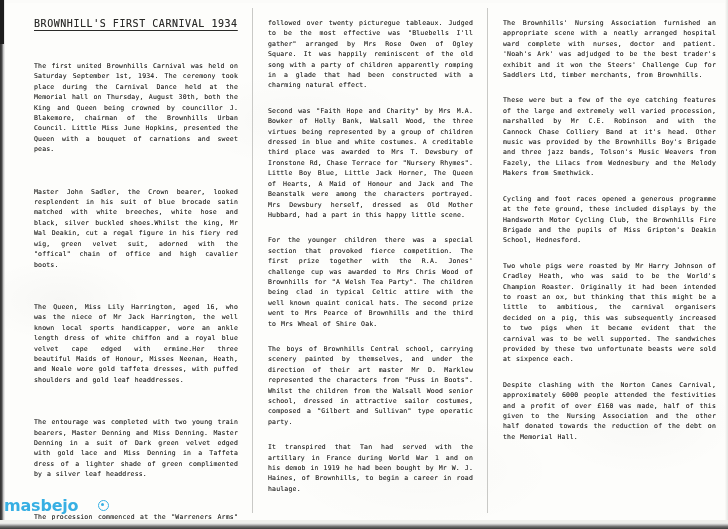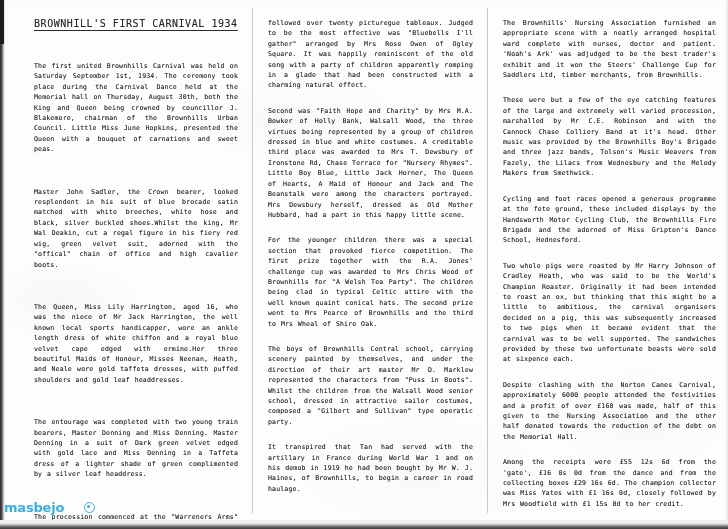--- a/index.html
+++ b/index.html
@@ -135,21 +135,21 @@
 
   
   #watermark {
     position: absolute;
     left: 4px;
     bottom: 14px;
     display: flex;
     align-items: center;
     gap: 19px;
     font-family: "DejaVu Sans", "Liberation Sans", sans-serif;
-    font-size: 13px;
+    font-size: 16px;
     font-weight: 700;
     letter-spacing: -0.2px;
     color: #27a9e1;
     opacity: 0.92;
     pointer-events: none;
   }
   #watermark .wm-mark {
     display: inline-block;
     width: 9px; height: 9px;
     border: 1.6px solid #27a9e1;
@@ -192,24 +192,23 @@
       <p class="para">followed over twenty picturegue tableaux. Judged to be the most effective was "Bluebells I'll gather" arranged by Mrs Rose Owen of Ogley Square. It was happily reminiscent of the old song with a party of children apparently romping in a glade that had been constructed with a charming natural effect.</p>
       <p class="para">Second was "Faith Hope and Charity" by Mrs M.A. Bowker of Holly Bank, Walsall Wood, the three virtues being represented by a group of children dressed in blue and white costumes. A creditable third place was awarded to Mrs T. Dewsbury of Ironstone Rd, Chase Terrace for "Nursery Rhymes". Little Boy Blue, Little Jack Horner, The Queen of Hearts, A Maid of Honour and Jack and The Beanstalk were among the characters portrayed. Mrs Dewsbury herself, dressed as Old Mother Hubbard, had a part in this happy little scene.</p>
       <p class="para">For the younger children there was a special section that provoked fierce competition. The first prize together with the R.A. Jones' challenge cup was awarded to Mrs Chris Wood of Brownhills for "A Welsh Tea Party". The children being clad in typical Celtic attire with the well known quaint conical hats. The second prize went to Mrs Pearce of Brownhills and the third to Mrs Wheal of Shire Oak.</p>
       <p class="para">The boys of Brownhills Central school, carrying scenery painted by themselves, and under the direction of their art master Mr D. Marklew represented the characters from "Puss in Boots". Whilst the children from the Walsall Wood senior school, dressed in attractive sailor costumes, composed a "Gilbert and Sullivan" type operatic party.</p>
       <p class="para">It transpired that Tan had served with the artillary in France during World War 1 and on his demob in 1919 he had been bought by Mr W. J. Haines, of Brownhills, to begin a career in road haulage.</p>
     </div>
 
     <div class="column c3">
       <p class="para">The Brownhills' Nursing Association furnished an appropriate scene with a neatly arranged hospital ward complete with nurses, doctor and patient. 'Noah's Ark' was adjudged to be the best trader's exhibit and it won the Steers' Challenge Cup for Saddlers Ltd, timber merchants, from Brownhills.</p>
       <p class="para">These were but a few of the eye catching features of the large and extremely well varied procession, marshalled by Mr C.E. Robinson and with the Cannock Chase Colliery Band at it's head. Other music was provided by the Brownhills Boy's Brigade and three jazz bands, Tolson's Music Weavers from Fazely, the Lilacs from Wednesbury and the Melody Makers from Smethwick.</p>
-      <p class="para">Cycling and foot races opened a generous programme at the fete ground, these included displays by the Handsworth Motor Cycling Club, the Brownhills Fire Brigade and the adorned of Miss Gripton's Dance School, Hednesford.</p>
+      <p class="para">Cycling and foot races opened a generous programme at the fete ground, these included displays by the Handsworth Motor Cycling Club, the Brownhills Fire Brigade and the pupils of Miss Gripton's Deakin School, Hednesford.</p>
       <p class="para">Two whole pigs were roasted by Mr Harry Johnson of Cradley Heath, who was said to be the World's Champion Roaster. Originally it had been intended to roast an ox, but thinking that this might be a little to ambitious, the carnival organisers decided on a pig, this was subsequently increased to two pigs when it became evident that the carnival was to be well supported. The sandwiches provided by these two unfortunate beasts were sold at sixpence each.</p>
       <p class="para">Despite clashing with the Norton Canes Carnival, approximately 6000 people attended the festivities and a profit of over £160 was made, half of this given to the Nursing Association and the other half donated towards the reduction of the debt on the Memorial Hall.</p>
-      <p class="para">Among the receipts were £55 12s 6d from the 'gate', £16 0s 0d from the dance and from the collecting boxes £29 16s 6d. The champion collector was Miss Yates with £1 16s 0d, closely followed by Mrs Woodfield with £1 15s 0d to her credit.</p>
     </div>
 
   </div>
 
   <div id="watermark">
     <span>masbejo</span>
     <span class="wm-mark"></span>
   </div>
 
   <div class="scan-edge-top"></div>

